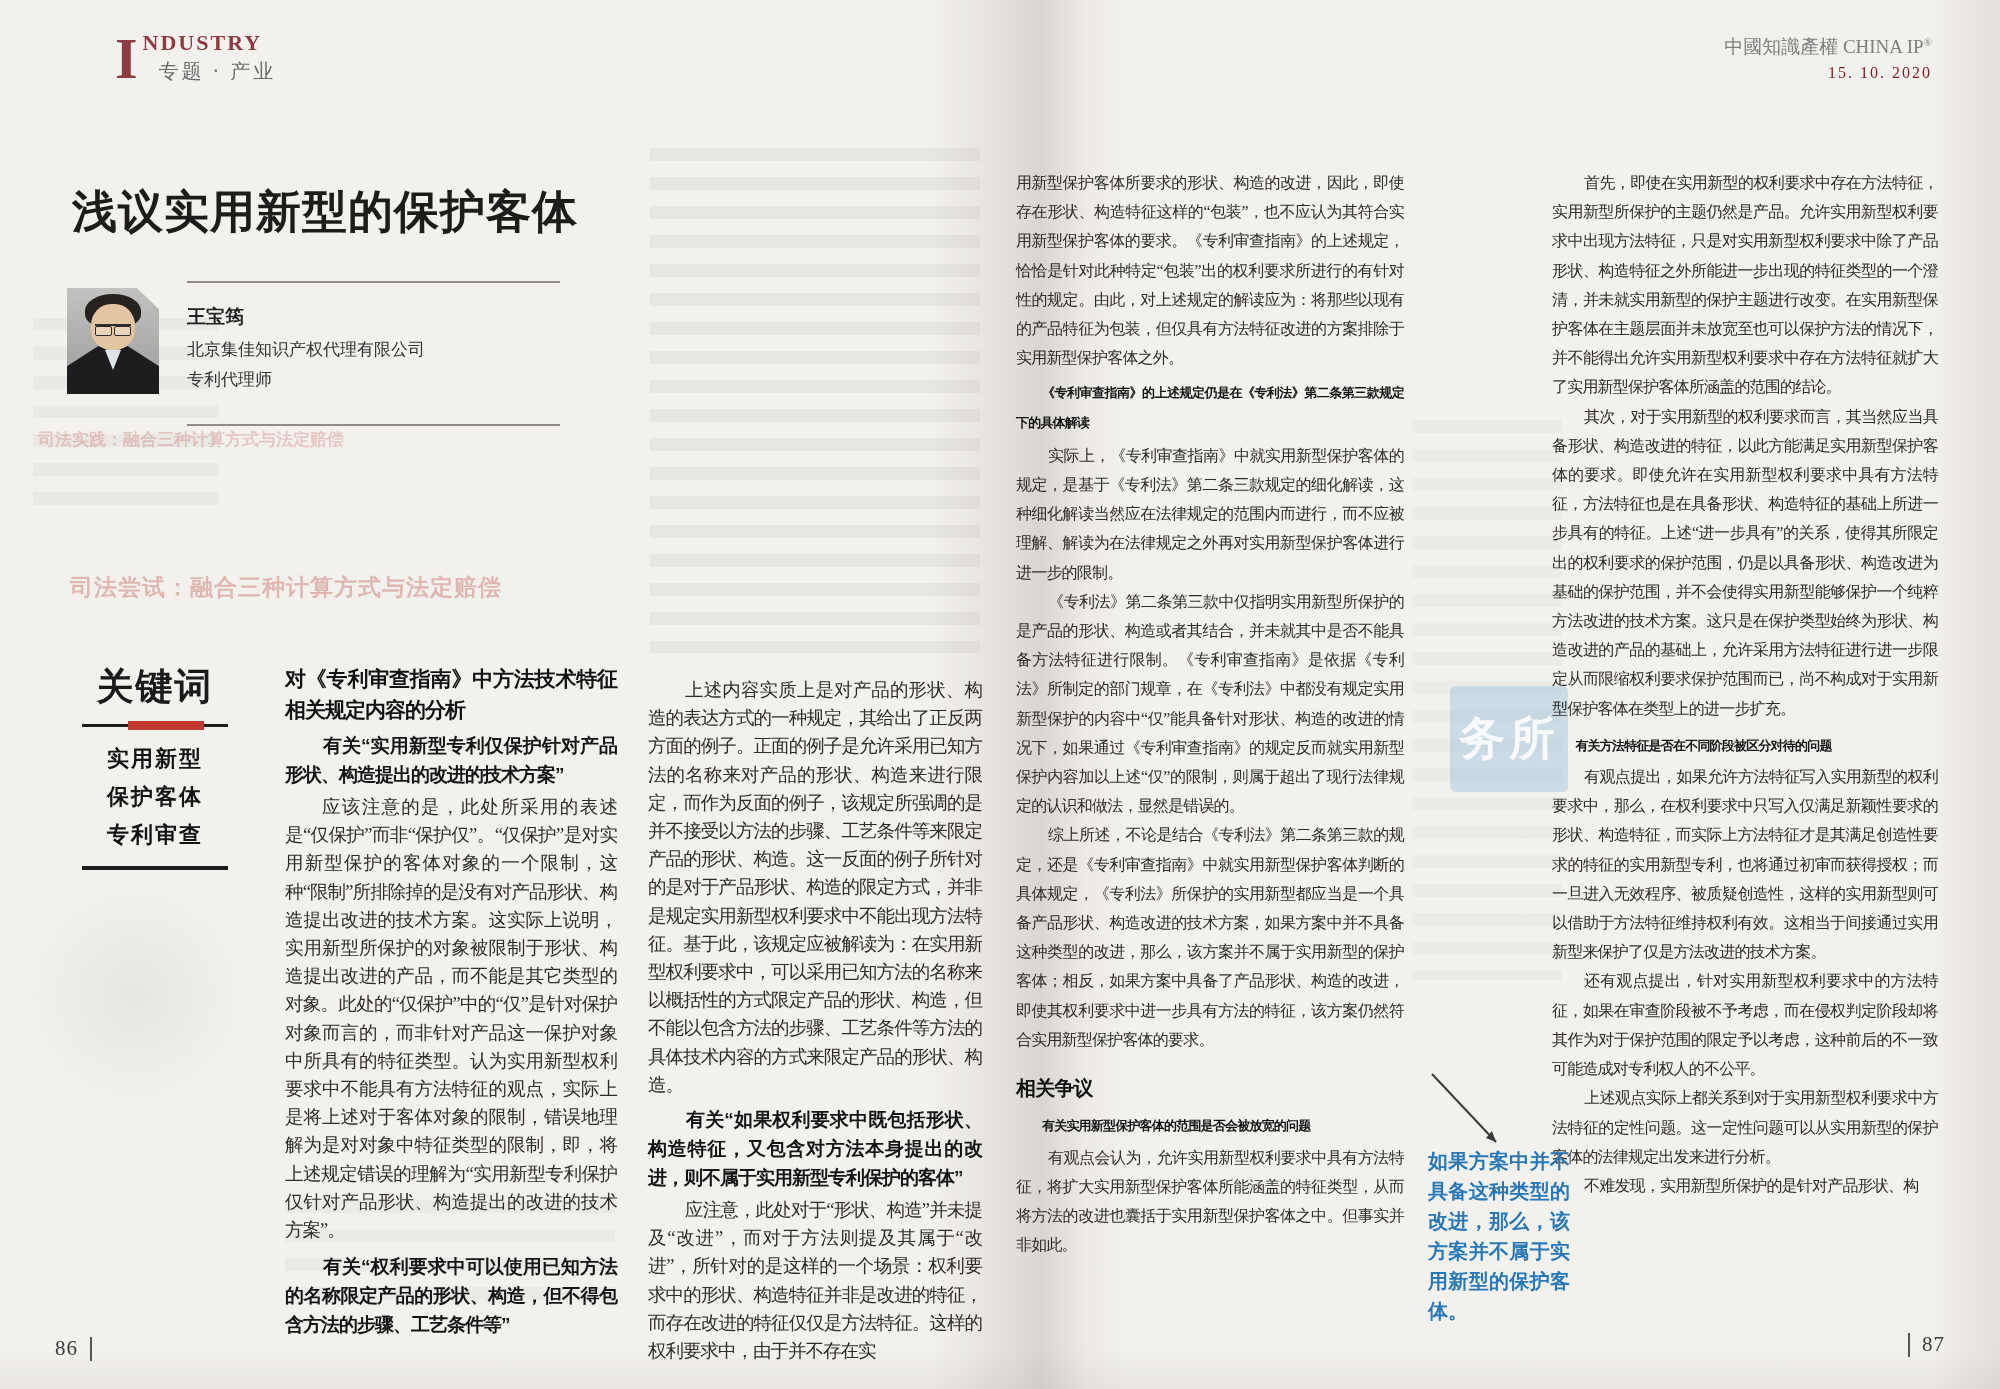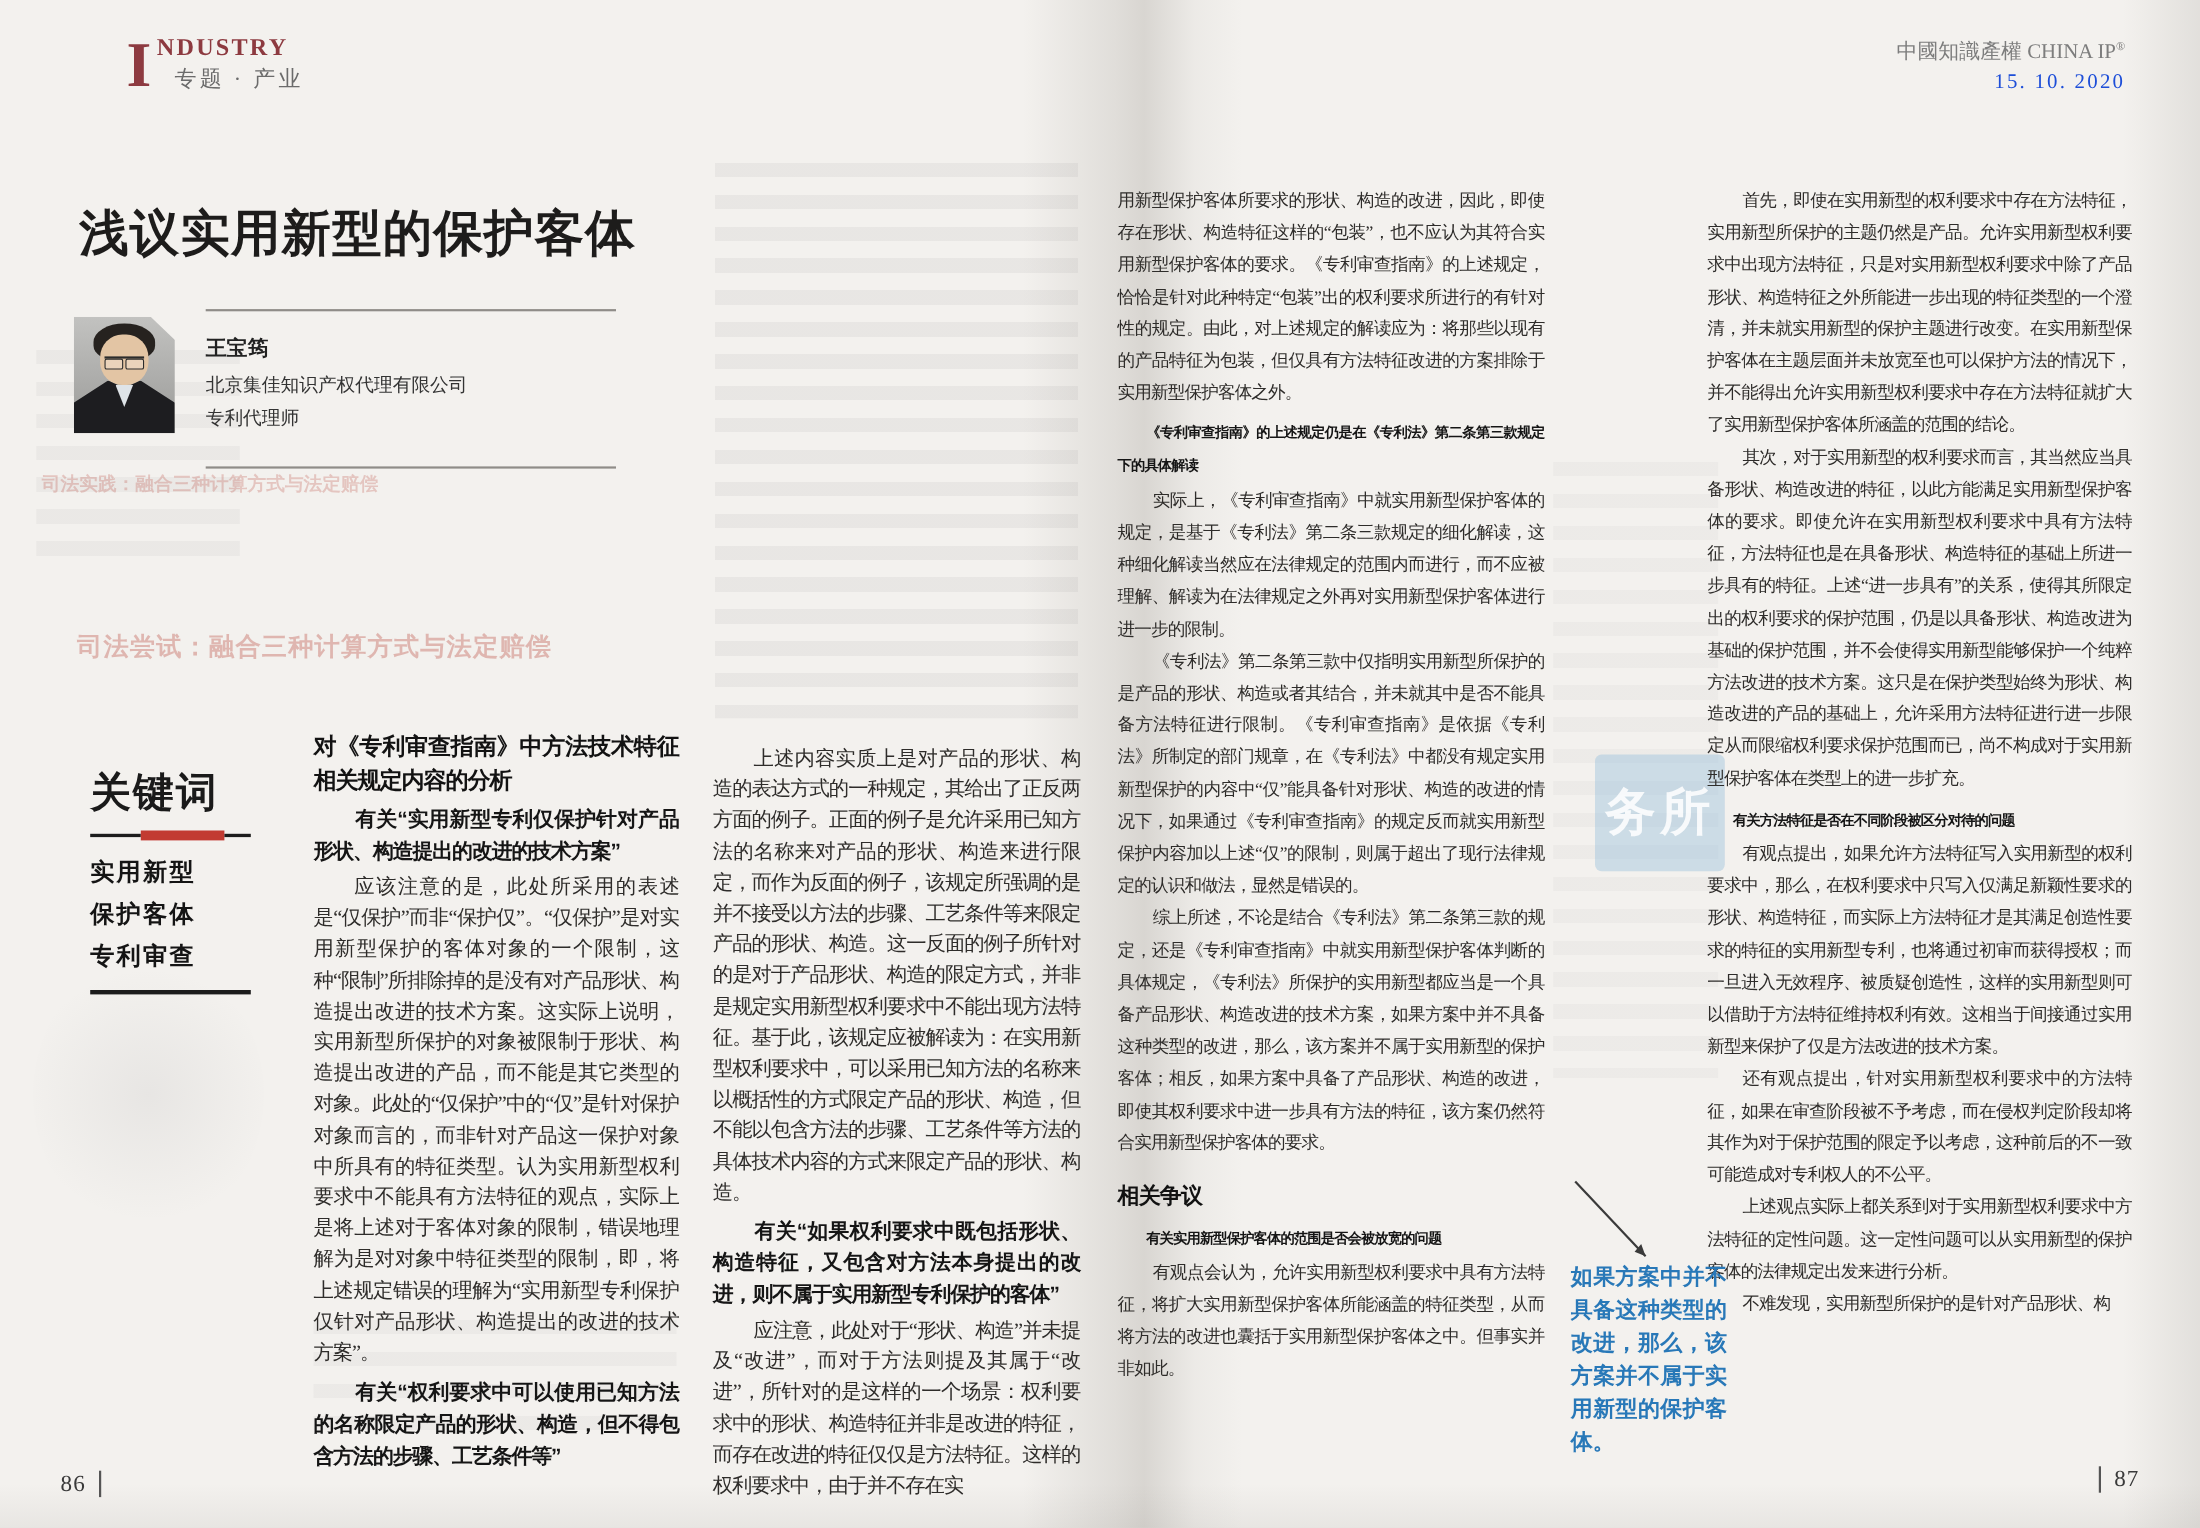--- a/index.html
+++ b/index.html
@@ -15,21 +15,21 @@
     background:linear-gradient(to right,rgba(110,104,94,0) 0%,rgba(110,104,94,.14) 42%,rgba(110,104,94,.20) 55%,rgba(110,104,94,.05) 78%,rgba(110,104,94,0) 100%);}
   .edge-right{right:0;top:0;width:70px;height:1389px;
     background:linear-gradient(to right,rgba(100,95,88,0),rgba(100,95,88,.12));}
   .edge-bottom{left:0;bottom:0;width:2000px;height:40px;
     background:linear-gradient(to bottom,rgba(100,95,88,0),rgba(100,95,88,.08));}
   
   .mast-initial{font-size:58px;line-height:1;font-weight:bold;color:#8d3a40;}
   .mast-word{font-size:22px;letter-spacing:2px;font-weight:bold;color:#8d3a40;}
   .mast-cn{font-size:20px;color:#6b6b6b;letter-spacing:3px;}
   .issue{color:#7d7d7d;font-size:19px;text-align:right;}
-  .issue .date{font-size:19px;color:#1d4ed8;letter-spacing:2px;margin-top:4px;}
+  .issue .date{font-size:16px;color:#7f1d1d;letter-spacing:2px;margin-top:4px;}
   
   .title{font-family:"Liberation Sans","DejaVu Sans",sans-serif;font-weight:bold;
     font-size:45px;color:#1d1c1b;letter-spacing:1px;}
   .rule{background:#8f8c88;height:2px;}
   .author-name{font-family:"Liberation Sans","DejaVu Sans",sans-serif;font-weight:bold;font-size:19px;color:#222;}
   .author-line{font-family:"Liberation Sans","DejaVu Sans",sans-serif;font-size:17px;color:#333;}
   .photo{width:92px;height:106px;background:linear-gradient(#c2c2c0,#9a9a98);
     clip-path:polygon(0 0,76% 0,100% 20%,100% 100%,0 100%);overflow:hidden;}
   .photo .hair{position:absolute;left:18px;top:6px;width:56px;height:34px;border-radius:50% 50% 40% 40%;background:#26221f;}
   .photo .face{position:absolute;left:24px;top:16px;width:44px;height:46px;border-radius:46%;background:#e3c5a4;}
@@ -116,21 +116,21 @@
         <i></i>
       </span>
     <span class="suit"></span>
     <span class="shirt"></span>
   </div>
   <div class="abs author-name" style="left:187px;top:304px;">王宝筠</div>
   <div class="abs author-line" style="left:187px;top:338px;">北京集佳知识产权代理有限公司</div>
   <div class="abs author-line" style="left:187px;top:368px;">专利代理师</div>
   <div class="abs rule" style="left:187px;top:424px;width:373px;"></div>
 
-  <div class="abs" style="left:82px;top:696px;width:146px;text-align:left;">
+  <div class="abs" style="left:82px;top:662px;width:146px;text-align:center;">
     <div class="kw-label">关键词</div>
     <div class="kw-rule1" style="margin:9px 0 14px 0;">
       <span class="b1"></span>
         <span class="r"></span>
         <span class="b2"></span>
     </div>
     <div class="kw-item" style="margin-bottom:8px;">实用新型</div>
     <div class="kw-item" style="margin-bottom:8px;">保护客体</div>
     <div class="kw-item">专利审查</div>
     <div class="kw-rule2" style="margin-top:16px;"></div>

